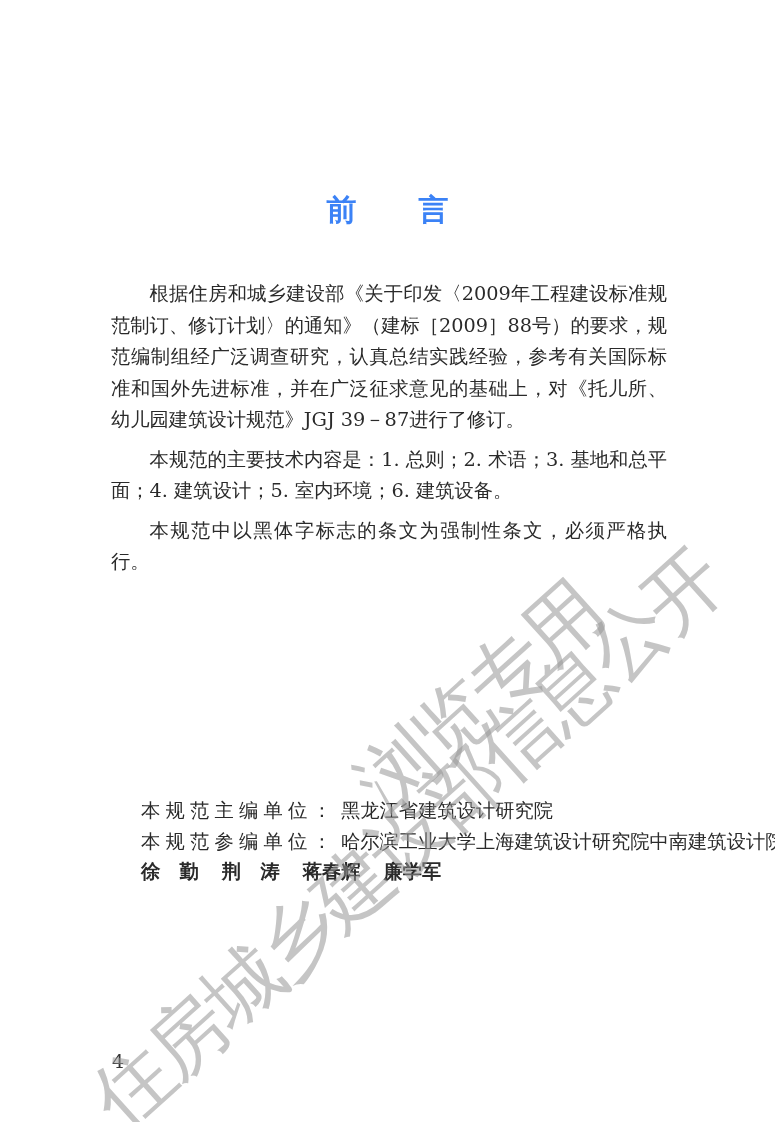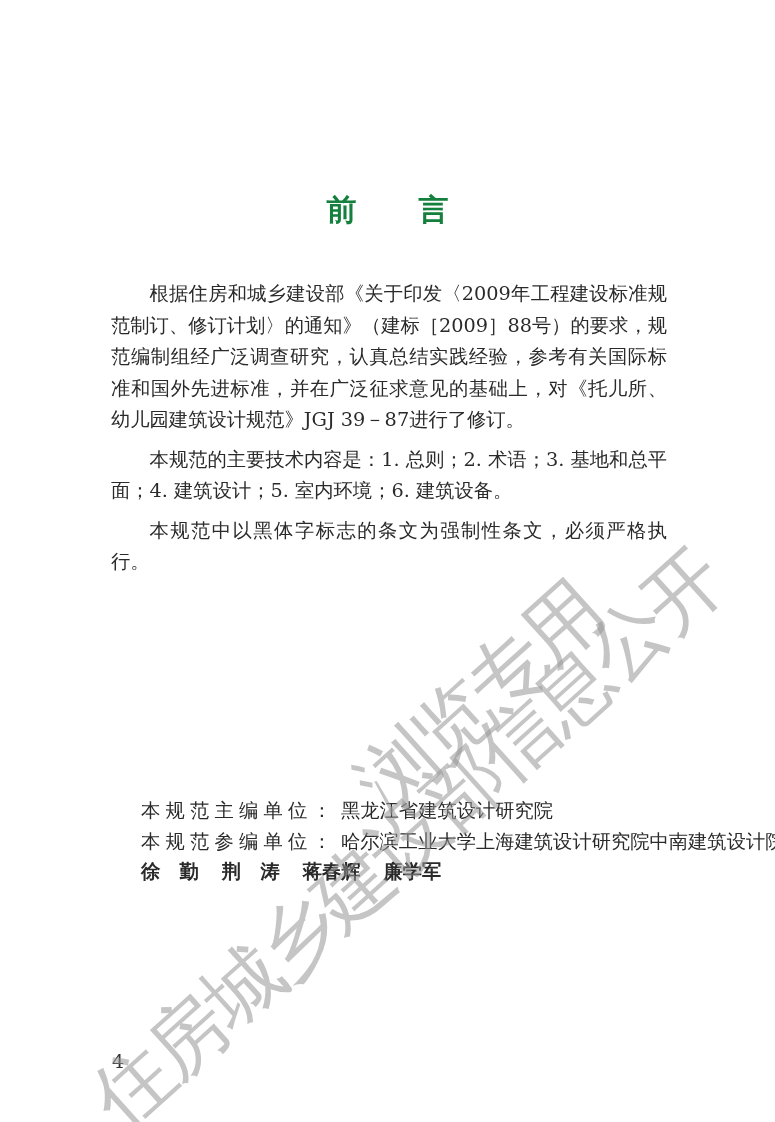--- a/index.html
+++ b/index.html
@@ -21,21 +21,21 @@
       width: 775px; height: 1122px;
     }
     .title {
       position: absolute;
       top: 190px;
       left: 0;
       width: 775px;
       text-align: center;
       font-size: 30px;
       font-weight: bold;
-      color: #15803d;
+      color: #3b82f6;
       letter-spacing: 0;
     }
     .title span { display: inline-block; }
     .title .gap { width: 62px; }
     .body {
       position: absolute;
       left: 103px;
       top: 270px;
       width: 572px;
       font-size: 19.3px;

